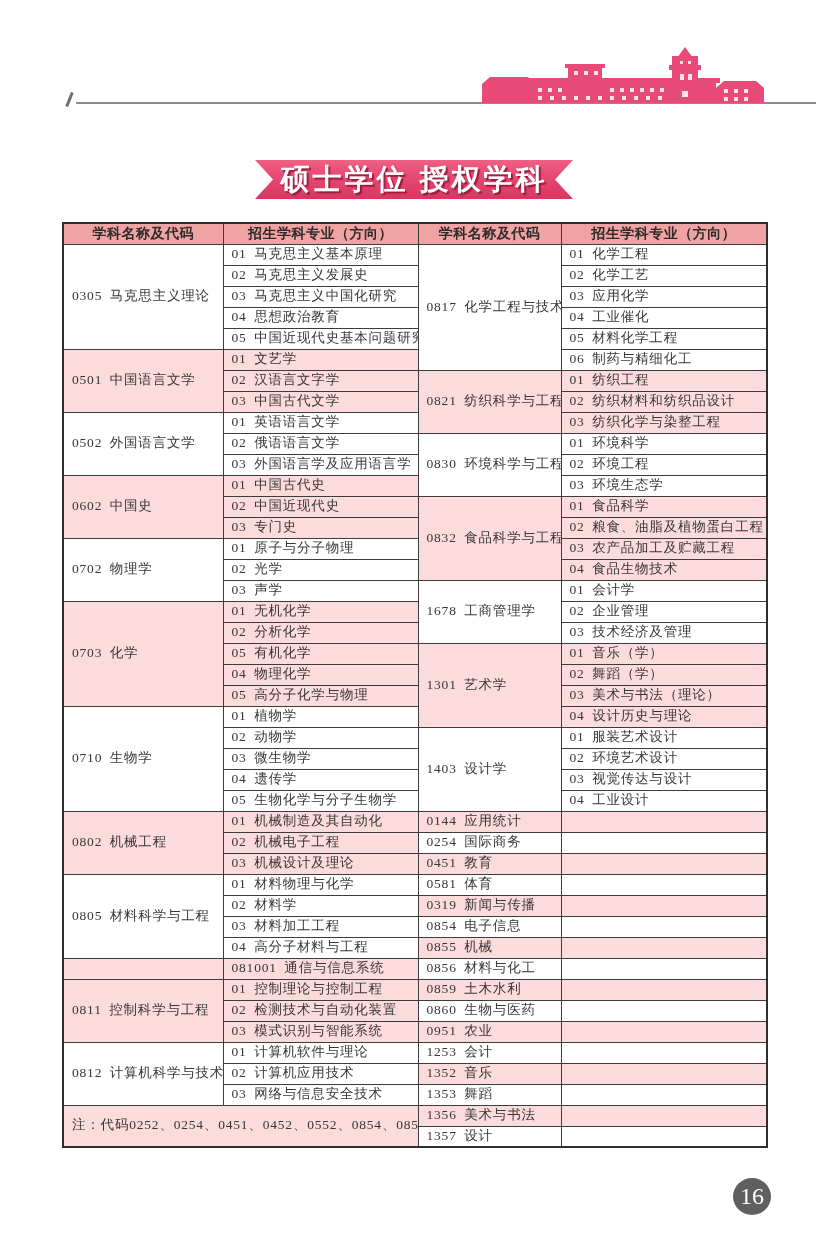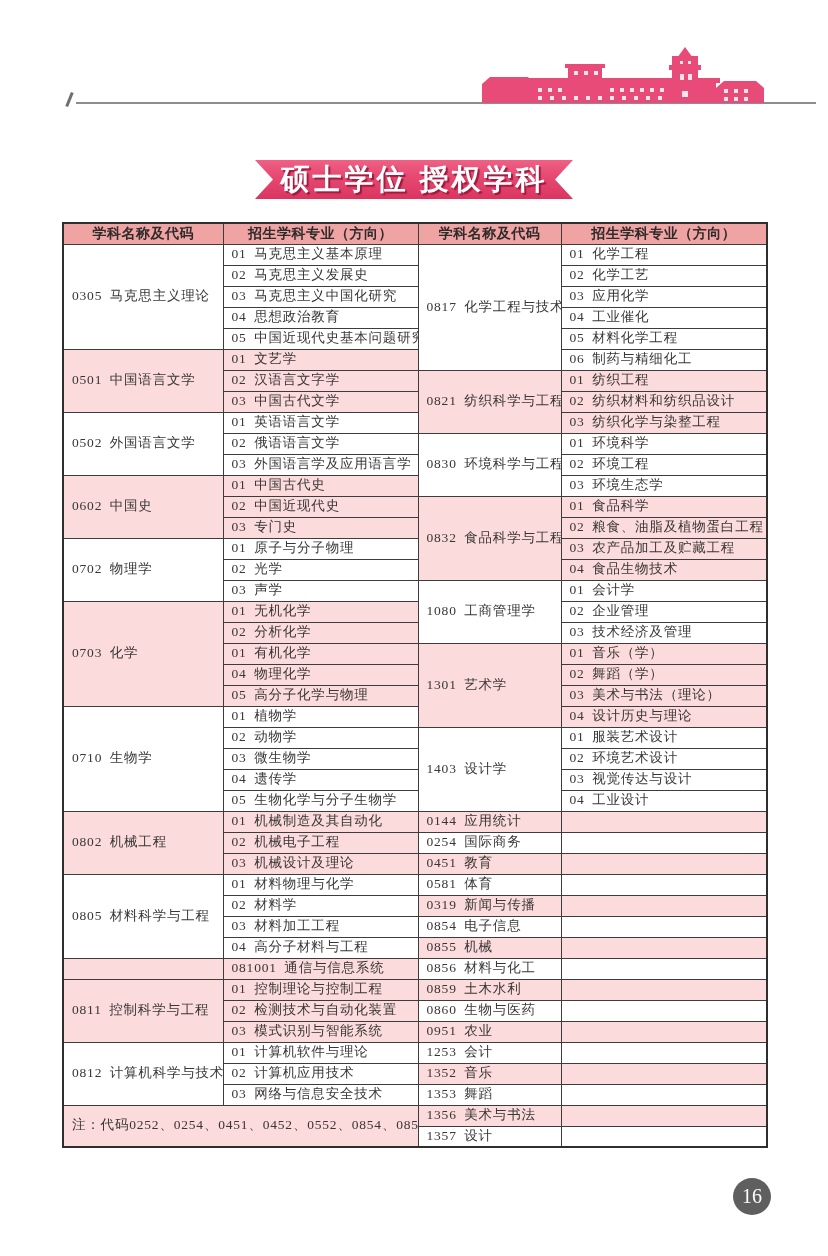--- a/index.html
+++ b/index.html
@@ -45,21 +45,21 @@
   td.white{background:#ffffff;}
   td.gs{border-top:2px solid #2e2e2e;}
   td.note{
     font-size:12px;line-height:1.2;letter-spacing:.4px;
     white-space:normal;padding:2px 6px;text-align:justify;
   }
   
   .pagenum{
     position:absolute;left:733px;top:1178px;width:38px;height:37px;border-radius:50%;
     background:#5f5f5f;color:#ffffff;display:flex;align-items:center;justify-content:center;
-    font-size:20px;font-family:"Liberation Serif",serif;
+    font-size:24px;font-family:"Liberation Serif",serif;
   }
 </style>
 </head>
 <body>
 
 <div class="page">
 
   <span class="slash"></span>
   <div class="hline"></div>
 
@@ -201,34 +201,34 @@
           <td class="gcell white gs" rowspan="3">0702 物理学</td>
           <td class="mcell white gs">01 原子与分子物理</td>
           <td class="mcell pink">03 农产品加工及贮藏工程</td>
         </tr>
         <tr>
           <td class="mcell white">02 光学</td>
           <td class="mcell pink">04 食品生物技术</td>
         </tr>
         <tr>
           <td class="mcell white">03 声学</td>
-          <td class="gcell white gs" rowspan="3">1080 工商管理学</td>
+          <td class="gcell white gs" rowspan="3">1678 工商管理学</td>
           <td class="mcell white gs">01 会计学</td>
         </tr>
         <tr>
           <td class="gcell pink gs" rowspan="5">0703 化学</td>
           <td class="mcell pink gs">01 无机化学</td>
           <td class="mcell white">02 企业管理</td>
         </tr>
         <tr>
           <td class="mcell pink">02 分析化学</td>
           <td class="mcell white">03 技术经济及管理</td>
         </tr>
         <tr>
-          <td class="mcell pink">01 有机化学</td>
+          <td class="mcell pink">05 有机化学</td>
           <td class="gcell pink gs" rowspan="4">1301 艺术学</td>
           <td class="mcell pink gs">01 音乐（学）</td>
         </tr>
         <tr>
           <td class="mcell pink">04 物理化学</td>
           <td class="mcell pink">02 舞蹈（学）</td>
         </tr>
         <tr>
           <td class="mcell pink">05 高分子化学与物理</td>
           <td class="mcell pink">03 美术与书法（理论）</td>

